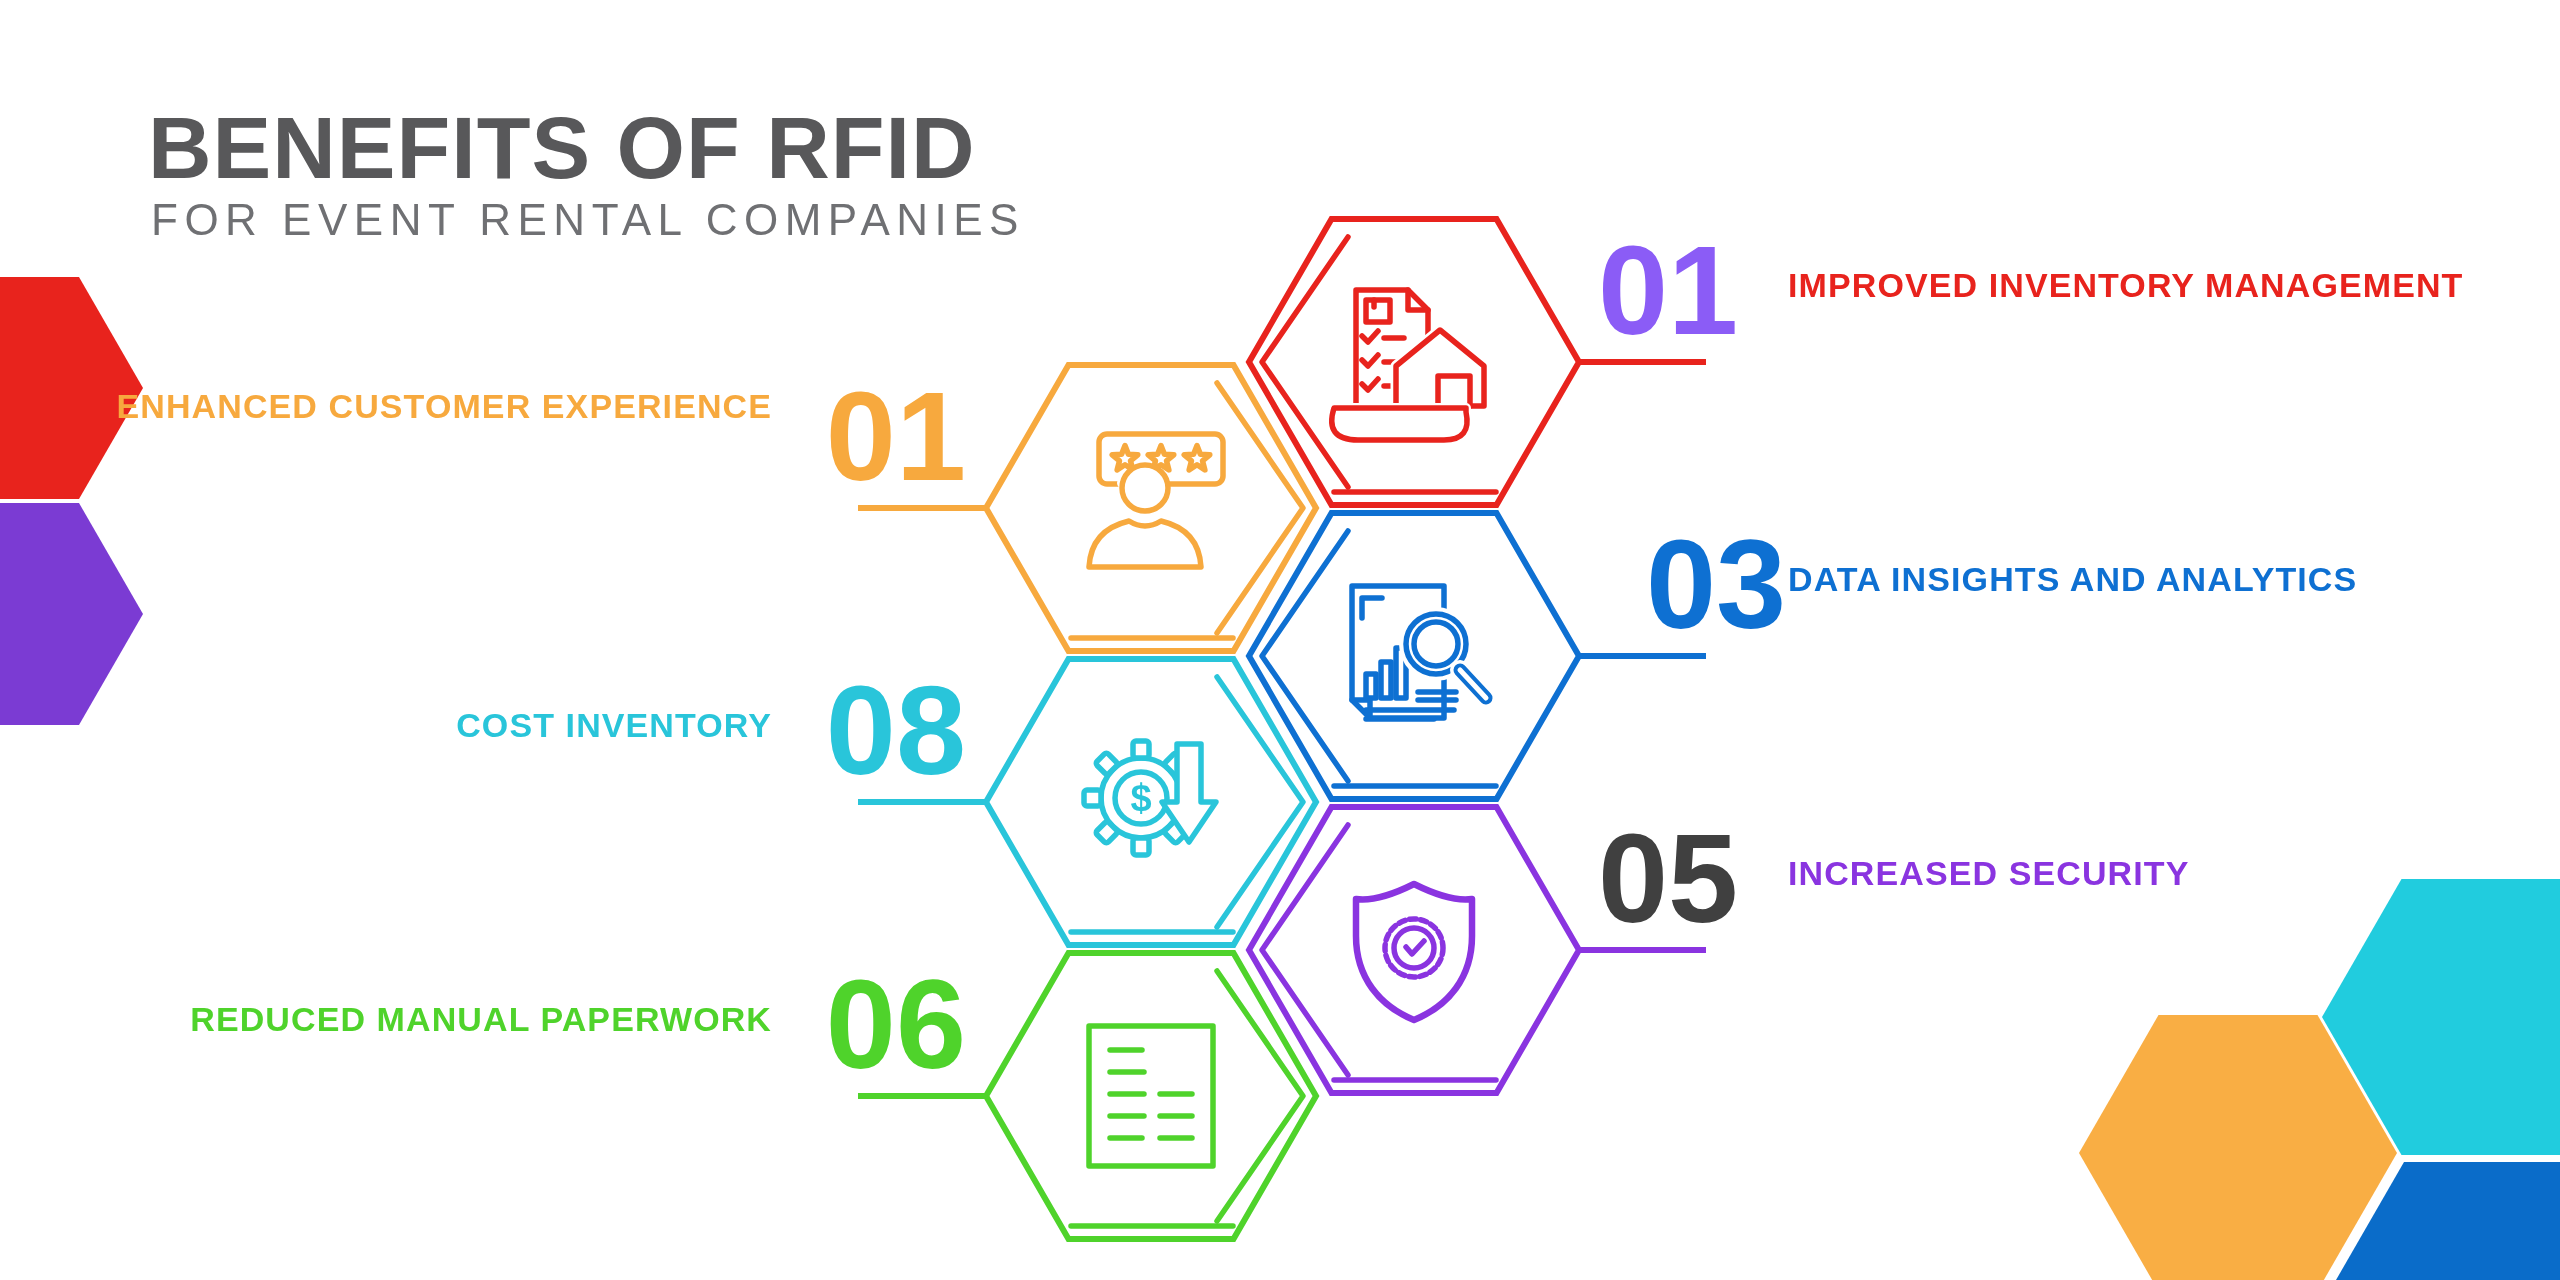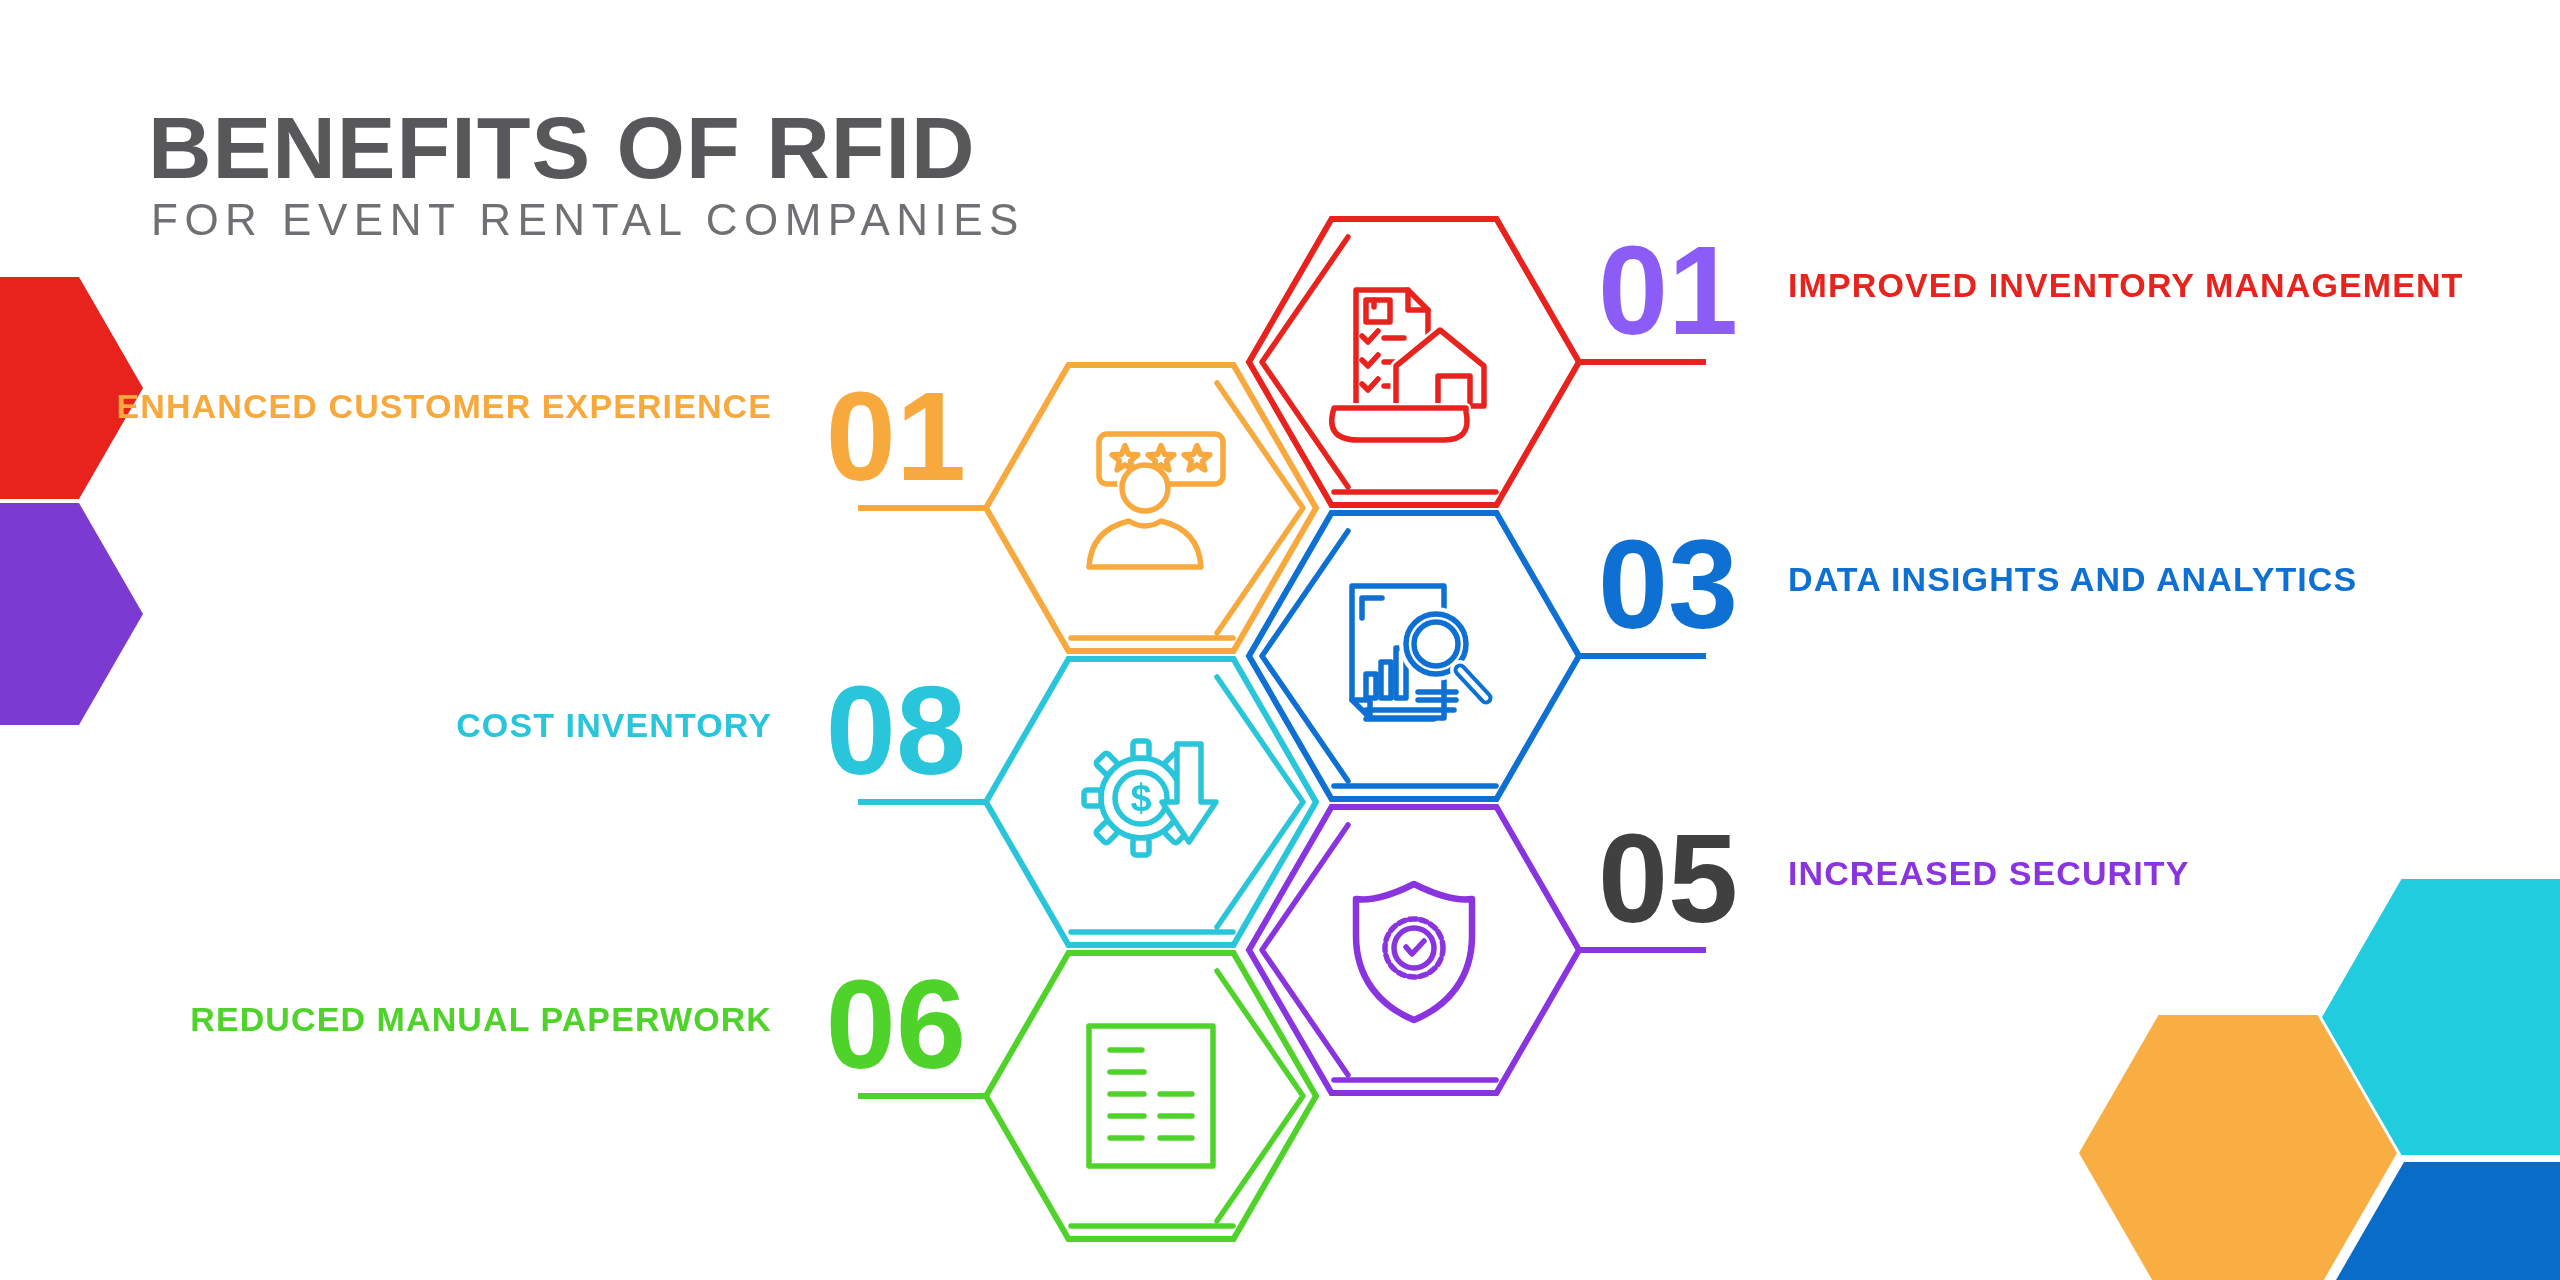--- a/index.html
+++ b/index.html
@@ -173,21 +173,21 @@
 
 <div class="title" style="color: rgb(88, 88, 90);">BENEFITS OF RFID</div>
 <div class="subtitle" style="color: rgb(111, 112, 115);">FOR EVENT RENTAL COMPANIES</div>
 
 <div class="num r" style="top: 228px; color: #8b5cf6;">01</div>
 <div class="lbl r" style="top: 271px; color: rgb(232, 35, 29);">IMPROVED INVENTORY MANAGEMENT</div>
 
 <div class="num l" style="top: 374px; color: rgb(247, 169, 62);">01</div>
 <div class="lbl l" style="top: 392px; color: rgb(247, 169, 62);">ENHANCED CUSTOMER EXPERIENCE</div>
 
-<div class="num r" style="top: 522px; color: rgb(14, 112, 210);">03</div>
+<div class="num r" style="top: 522px; color: rgb(14, 112, 210); margin-left: 48px;">03</div>
 <div class="lbl r" style="top: 565px; color: rgb(14, 112, 210);">DATA INSIGHTS AND ANALYTICS</div>
 
 <div class="num l" style="top: 668px; color: rgb(41, 197, 218);">08</div>
 <div class="lbl l" style="top: 711px; color: rgb(41, 197, 218);">COST INVENTORY</div>
 
 <div class="num r" style="top: 816px; color: #404040;">05</div>
 <div class="lbl r" style="top: 859px; color: rgb(138, 52, 224);">INCREASED SECURITY</div>
 
 <div class="num l" style="top: 962px; color: rgb(79, 211, 43);">06</div>
 <div class="lbl l" style="top: 1005px; color: rgb(79, 211, 43);">REDUCED MANUAL PAPERWORK</div>

